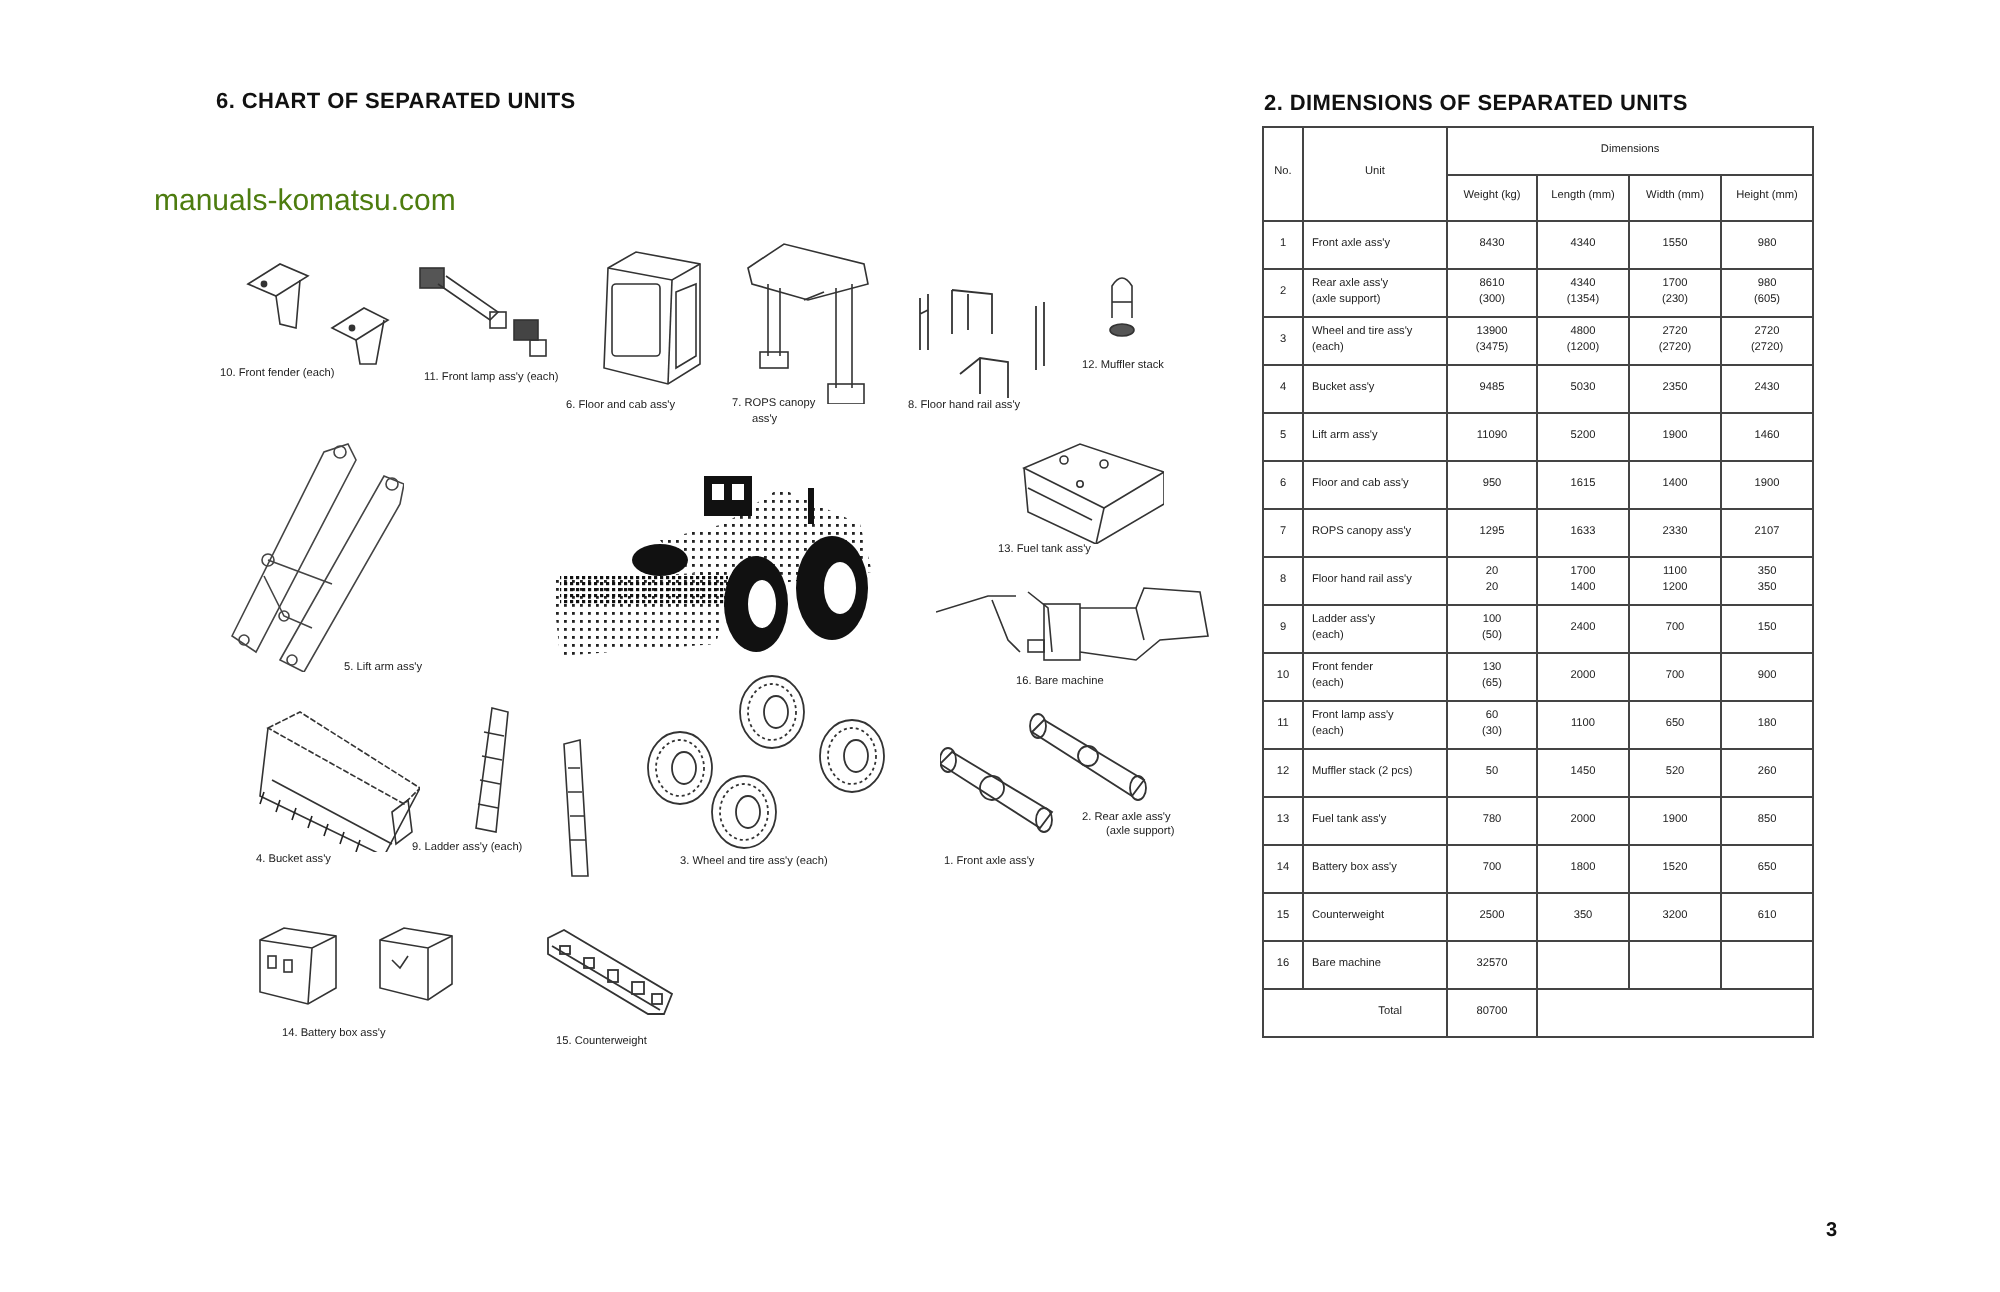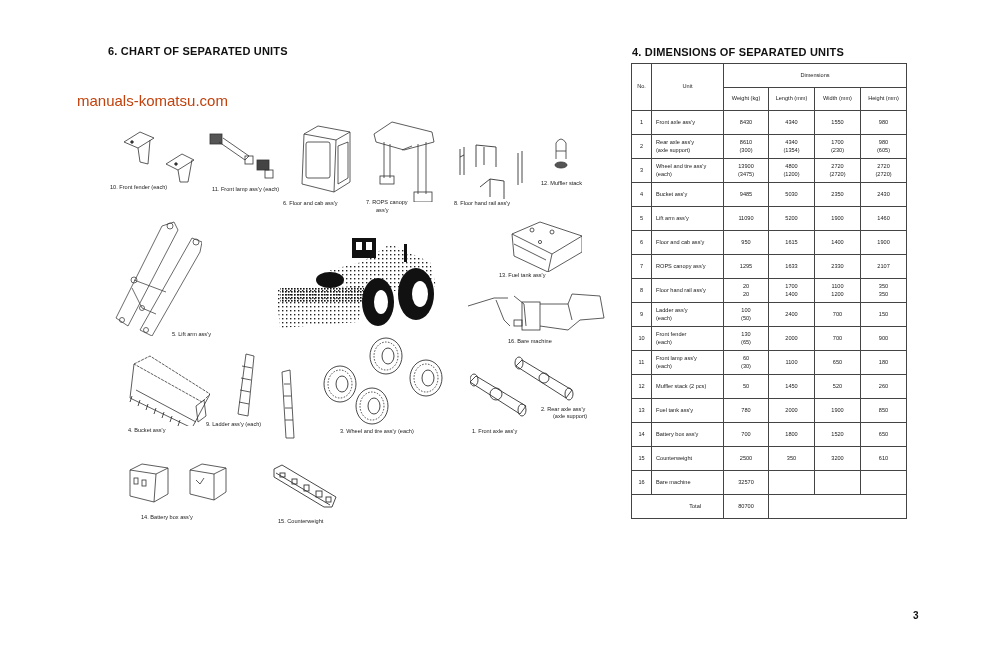--- a/index.html
+++ b/index.html
@@ -3,41 +3,41 @@
   <meta charset="utf-8">
   <style>
     * { box-sizing: border-box; margin: 0; padding: 0; }
     html, body { width: 1000px; height: 646px; background: #ffffff; overflow: hidden; }
     body { position: relative; font-family: "Liberation Sans", sans-serif; color: #111; }
 
     .h1 { position: absolute; font-weight: bold; font-size: 11px; letter-spacing: 0.2px; color: #111; }
     #sec1 { left: 108px; top: 45px; }
     #sec2 { left: 632px; top: 46px; }
 
-    .watermark { position: absolute; left: 77px; top: 92px; font-size: 15px; color: #c2410c; font-family: "Liberation Sans", sans-serif; }
+    .watermark { position: absolute; left: 77px; top: 92px; font-size: 15px; color: #4d7c0f; font-family: "Liberation Sans", sans-serif; }
 
     .cap { position: absolute; font-size: 5.6px; color: #222; white-space: nowrap; line-height: 7px; }
 
     .fig { position: absolute; }
     .fig svg { display: block; }
 
     
     #dim-table { position: absolute; left: 631px; top: 63px; width: 275px; border-collapse: collapse; font-size: 5.6px; color: #222; table-layout: fixed; }
     #dim-table td, #dim-table th { border: 1px solid #444; font-weight: normal; text-align: center; vertical-align: middle; line-height: 7.2px; padding: 0 1px; }
     #dim-table td.unit { text-align: left; padding-left: 4px; }
     #dim-table .hdr-top { height: 24px; }
     #dim-table .hdr-sub { height: 23px; }
     #dim-table tr.rn { height: 24px; }
     .page-num { position: absolute; left: 913px; top: 610px; font-size: 10px; font-weight: bold; color: #111; }
   </style>
 </head>
 <body>
 
 <div id="sec1" class="h1">6.  CHART OF SEPARATED UNITS</div>
-<div id="sec2" class="h1">4.  DIMENSIONS OF SEPARATED UNITS</div>
+<div id="sec2" class="h1">2.  DIMENSIONS OF SEPARATED UNITS</div>
 
 <div class="watermark">manuals-komatsu.com</div>
 
 <div class="fig" style="left:120px;top:128px;">
   <svg width="80" height="55" viewBox="0 0 80 55" fill="none" stroke="#333" stroke-width="0.8">
     <path d="M4 14 L20 4 L34 10 L18 20 Z"></path>
       <path d="M18 20 L20 34 L28 36 L30 12"></path>
       <circle cx="12" cy="14" r="1.3" fill="#333"></circle>
     <path d="M46 36 L62 26 L74 32 L58 42 Z"></path>
       <path d="M58 42 L60 54 L68 54 L72 32"></path>

